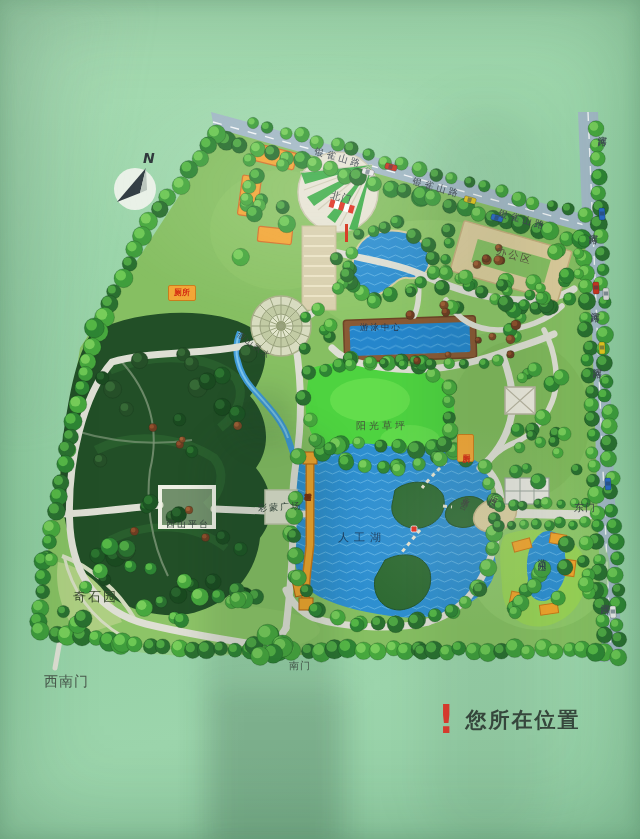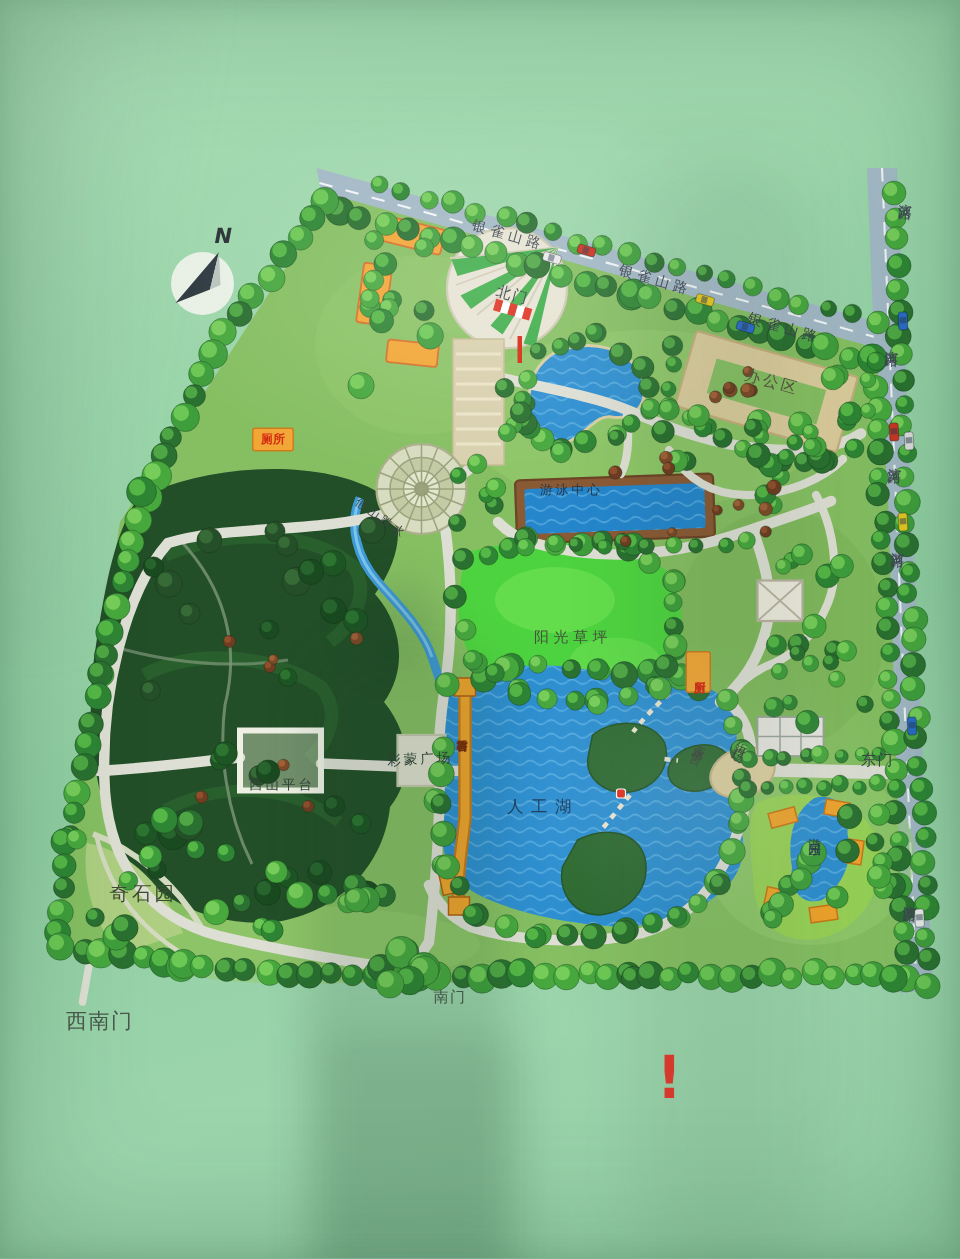--- a/index.html
+++ b/index.html
@@ -1345,20 +1345,21 @@
 
   <div class="poi" style="left:168px;top:285px;width:26px;height:14px;font-size:8px;">
     <span>厕所</span>
   </div>
   <div class="poi" style="left:457px;top:434px;width:15px;height:26px;font-size:8px;writing-mode:vertical-rl;text-orientation:upright;">
     <span>厕所</span>
   </div>
 
   <div id="legend">
     <span class="mark">!</span>
+    <span class="txt">您所在位置</span>
   </div>
 
   <div class="ph" id="glare1"></div>
   <div class="ph" id="glare2"></div>
   <div class="ph" id="sh-right"></div>
   <div class="ph" id="sh-head"></div>
   <div class="ph" id="sh-body"></div>
   <div class="ph" id="sh-bottom"></div>
 </div>
 

